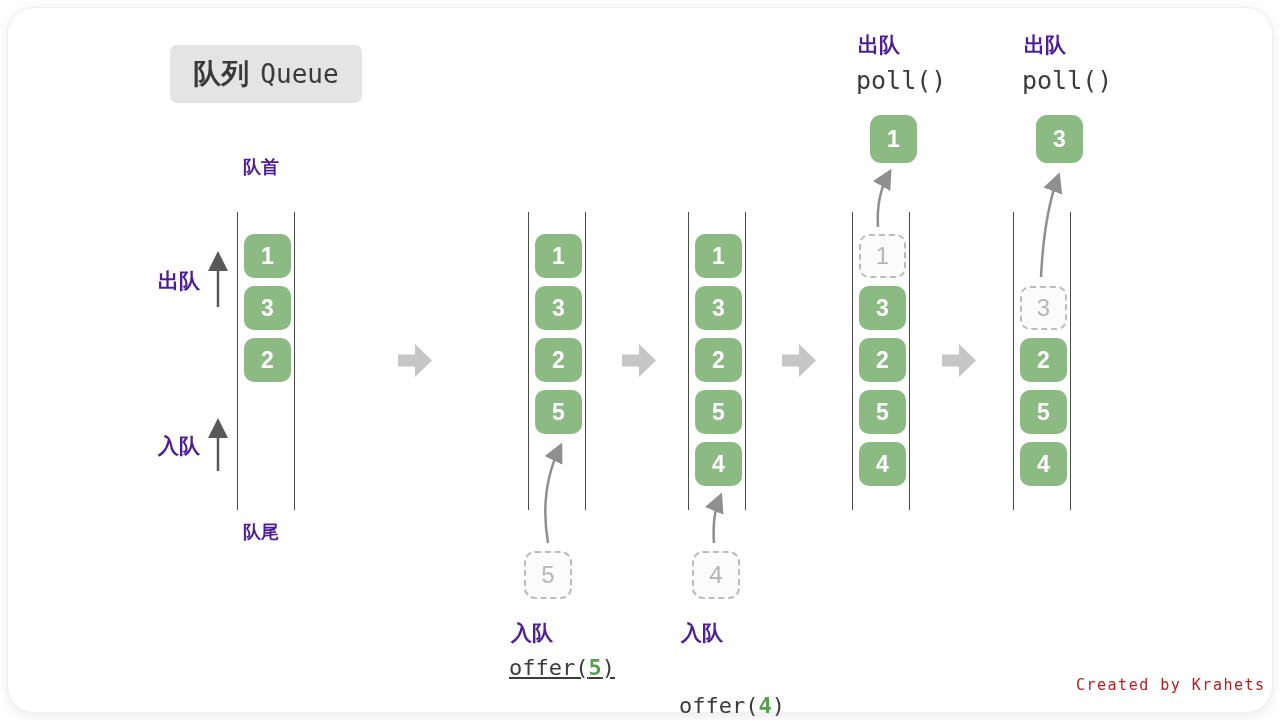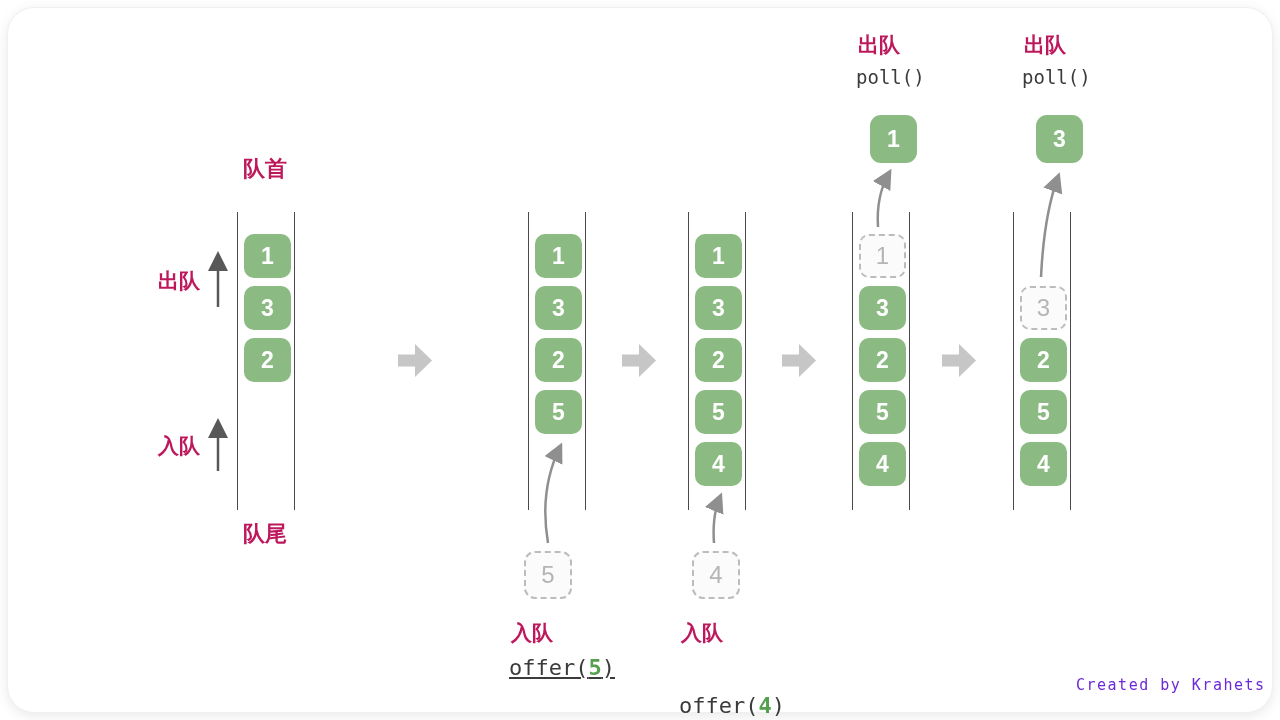--- a/index.html
+++ b/index.html
@@ -12,22 +12,22 @@
     box-shadow:0 0 0 1px #f0f0f0, 0 3px 14px rgba(0,0,0,0.10);
   }
   .title-box {
     position:absolute; left:170px; top:45px; width:192px; height:58px;
     background:#e4e4e4; border-radius:7px;
     display:flex; align-items:center; justify-content:center; gap:11px;
   }
   .title-zh { font-weight:bold; font-size:28px; color:#3a3a3a; }
   .title-en { font-family:"DejaVu Sans Mono","Liberation Mono",monospace; font-size:26px; color:#3a3a3a; }
 
-  .cn-label { position:absolute; font-weight:bold; color:#be185d; line-height:1; }
-  .lbl-22 { font-size:22px; }
+  .cn-label { position:absolute; font-weight:bold; color:#4c1d95; line-height:1; }
+  .lbl-22 { font-size:18px; }
   .lbl-21 { font-size:21px; }
 
   .rail {
     position:absolute; top:212px; height:298px; width:58px;
     border-left:1.5px solid #4a4a4a; border-right:1.5px solid #4a4a4a;
   }
 
   .qbox {
     position:absolute; width:47px; height:44px; border-radius:10px;
     background:#8bba83; color:#ffffff; font-weight:bold; font-size:23px;
@@ -42,29 +42,29 @@
     background:#fbfbfb; border:2px dashed #bcbcbc;
     color:#b5b5b5; font-size:24px;
     display:flex; align-items:center; justify-content:center;
   }
   .outbox { height:48px; border-radius:11px; }
 
   .code {
     position:absolute; font-family:"DejaVu Sans Mono","Liberation Mono",monospace;
     font-size:22px; color:#3b3b3b; line-height:1;
   }
-  .code-21 { font-size:19px; }
+  .code-21 { font-size:25px; }
   .arg-green { color:#55a04e; font-weight:bold; }
 
   .overlay { position:absolute; left:0; top:0; pointer-events:none; }
 
   .watermark {
     position:absolute; left:1076px; top:676px;
     font-family:"DejaVu Sans Mono","Liberation Mono",monospace;
-    font-size:15px; color:#6d28d9; letter-spacing:1.5px;
+    font-size:15px; color:#b91c1c; letter-spacing:1.5px;
   }
 </style>
 </head>
 <body>
 
 <div class="canvas">
   <div class="card"></div>
 
   <svg class="overlay" width="1280" height="720" viewBox="0 0 1280 720">
     <defs>
@@ -83,20 +83,24 @@
     <path d="M622 354.5 h17 v-10.5 l17 16.5 l-17 16.5 v-10.5 h-17 z" fill="#c6c6c6"></path>
     <path d="M782 354.5 h17 v-10.5 l17 16.5 l-17 16.5 v-10.5 h-17 z" fill="#c6c6c6"></path>
     <path d="M942 354.5 h17 v-10.5 l17 16.5 l-17 16.5 v-10.5 h-17 z" fill="#c6c6c6"></path>
 
     <path d="M548 543 Q 539 490 560 447" fill="none" stroke="#8f8f8f" stroke-width="2.5" marker-end="url(#ah-gray)"></path>
     <path d="M714 543 Q 712 516 720 497" fill="none" stroke="#8f8f8f" stroke-width="2.5" marker-end="url(#ah-gray)"></path>
     <path d="M878 227 Q 876 196 889 173" fill="none" stroke="#8f8f8f" stroke-width="2.5" marker-end="url(#ah-gray)"></path>
     <path d="M1041 277 Q 1044 215 1058 177" fill="none" stroke="#8f8f8f" stroke-width="2.5" marker-end="url(#ah-gray)"></path>
   </svg>
 
+  <div class="title-box">
+    <span class="title-zh">队列</span>
+    <span class="title-en">Queue</span>
+  </div>
 
   <div class="cn-label lbl-22" style="left:243px; top:158px;">队首</div>
   <div class="cn-label lbl-22" style="left:243px; top:523px;">队尾</div>
   <div class="cn-label lbl-21" style="left:158px; top:270px;">出队</div>
   <div class="cn-label lbl-21" style="left:158px; top:435px;">入队</div>
 
   <div class="rail" style="left:237px;"></div>
   <div class="rail" style="left:528px;"></div>
   <div class="rail" style="left:688px;"></div>
   <div class="rail" style="left:852px;"></div>

